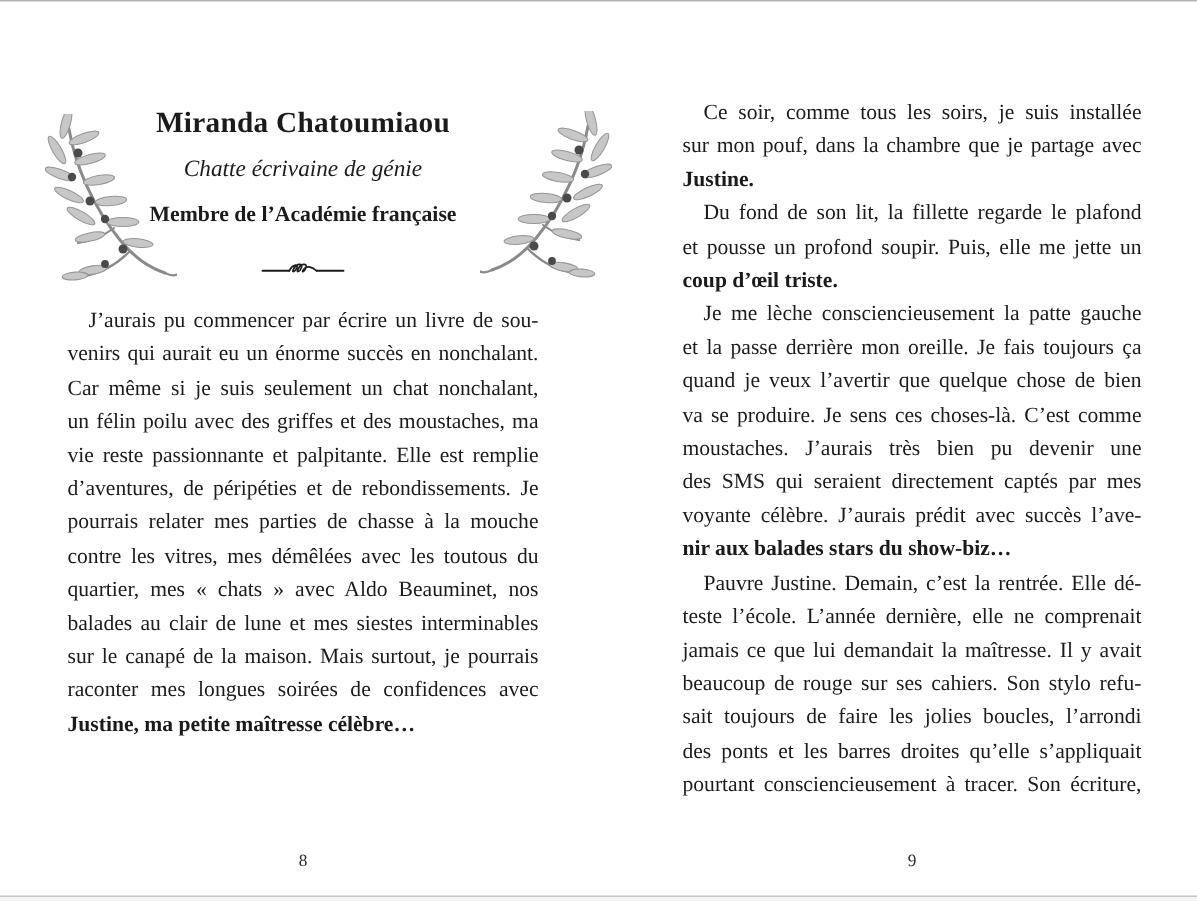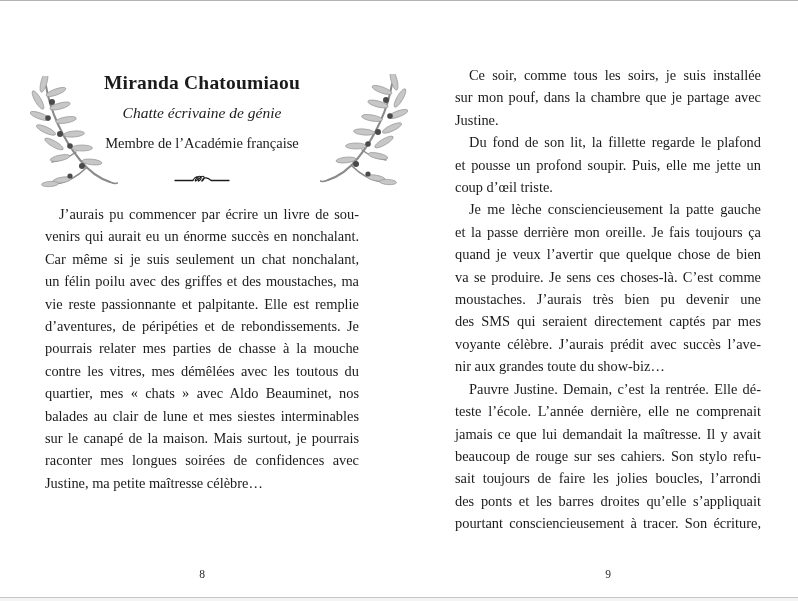--- a/index.html
+++ b/index.html
@@ -11,29 +11,29 @@
   .rule-bottom{position:absolute;top:597px;left:0;width:798px;height:1px;background:#c6c6c6;}
   .strip-bottom{position:absolute;top:598px;left:0;width:798px;height:3px;background:#f4f4f4;}
 
   .page{position:absolute;top:0;height:601px;}
   .page-left{left:45px;width:314px;}
   .page-right{left:455px;width:306px;}
 
   .hdr{position:absolute;left:0;width:100%;text-align:center;white-space:nowrap;}
   .hdr-author{top:72px;font-size:19.5px;font-weight:bold;letter-spacing:.2px;}
   .hdr-subtitle{top:104px;font-size:15.5px;font-style:italic;}
-  .hdr-affiliation{top:135px;font-size:14.5px;font-weight:normal;}
+  .hdr-affiliation{top:135px;font-size:14.5px;font-weight:bold;}
   .hdr-ornament{top:174px;display:flex;justify-content:center;}
 
   .page-body{position:absolute;left:0;width:100%;font-size:14.4px;}
   .page-body-left{top:203px;}
   .page-body-right{top:64px;}
   .para{margin:0;}
   .line{line-height:22.4px;text-align:justify;text-align-last:justify;}
-  .line.last{text-align:left;text-align-last:left;}
+  .line.last{text-align:left;text-align-last:left;font-weight:bold;}
   .line.indent{text-indent:14px;}
 
   .page-number{position:absolute;top:568px;left:0;width:100%;text-align:center;font-size:11.5px;color:#2a2a2a;}
 
   .branch{position:absolute;width:88px;height:114px;}
   .branch-left{left:30px;top:76px;}
   .branch-right{left:320px;top:74px;transform:scaleX(-1);}
 </style>
 </head>
 <body>
@@ -153,21 +153,21 @@
           <div class="line last">coup d’œil triste.</div>
         </div>
         <div class="para">
           <div class="line indent">Je me lèche consciencieusement la patte gauche</div>
           <div class="line">et la passe derrière mon oreille. Je fais toujours ça</div>
           <div class="line">quand je veux l’avertir que quelque chose de bien</div>
           <div class="line">va se produire. Je sens ces choses-là. C’est comme</div>
           <div class="line">moustaches. J’aurais très bien pu devenir une</div>
           <div class="line">des SMS qui seraient directement captés par mes</div>
           <div class="line">voyante célèbre. J’aurais prédit avec succès l’ave-</div>
-          <div class="line last">nir aux grandes toute du show-biz…</div>
+          <div class="line last">nir aux balades stars du show-biz…</div>
         </div>
         <div class="para">
           <div class="line indent">Pauvre Justine. Demain, c’est la rentrée. Elle dé-</div>
           <div class="line">teste l’école. L’année dernière, elle ne comprenait</div>
           <div class="line">jamais ce que lui demandait la maîtresse. Il y avait</div>
           <div class="line">beaucoup de rouge sur ses cahiers. Son stylo refu-</div>
           <div class="line">sait toujours de faire les jolies boucles, l’arrondi</div>
           <div class="line">des ponts et les barres droites qu’elle s’appliquait</div>
           <div class="line">pourtant consciencieusement à tracer. Son écriture,</div>
         </div>

